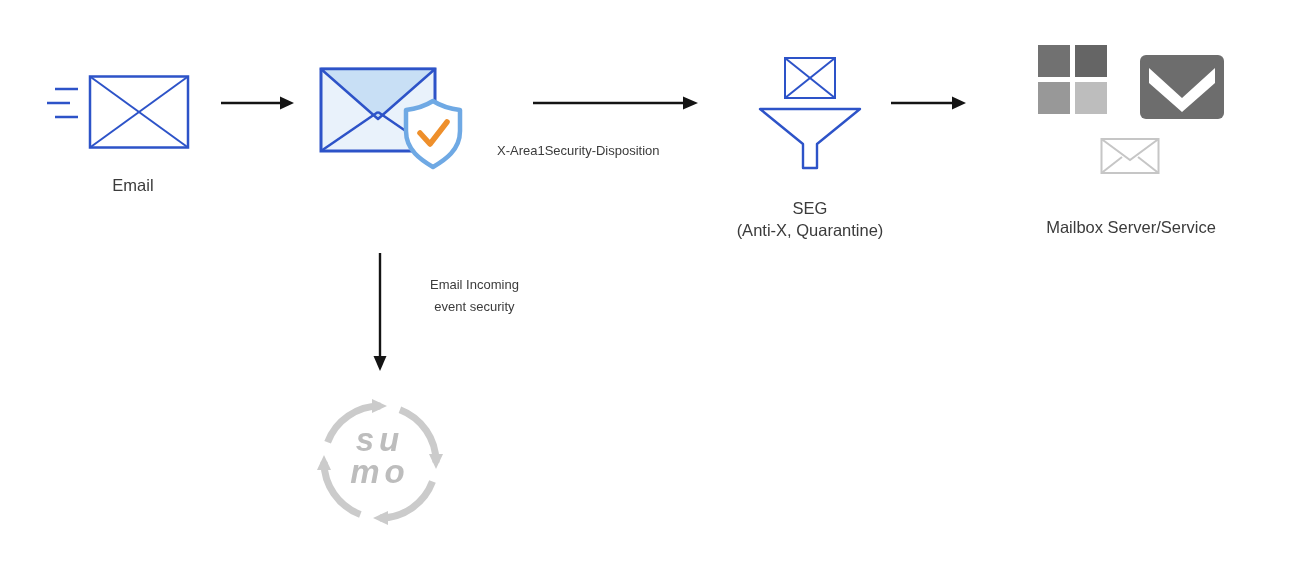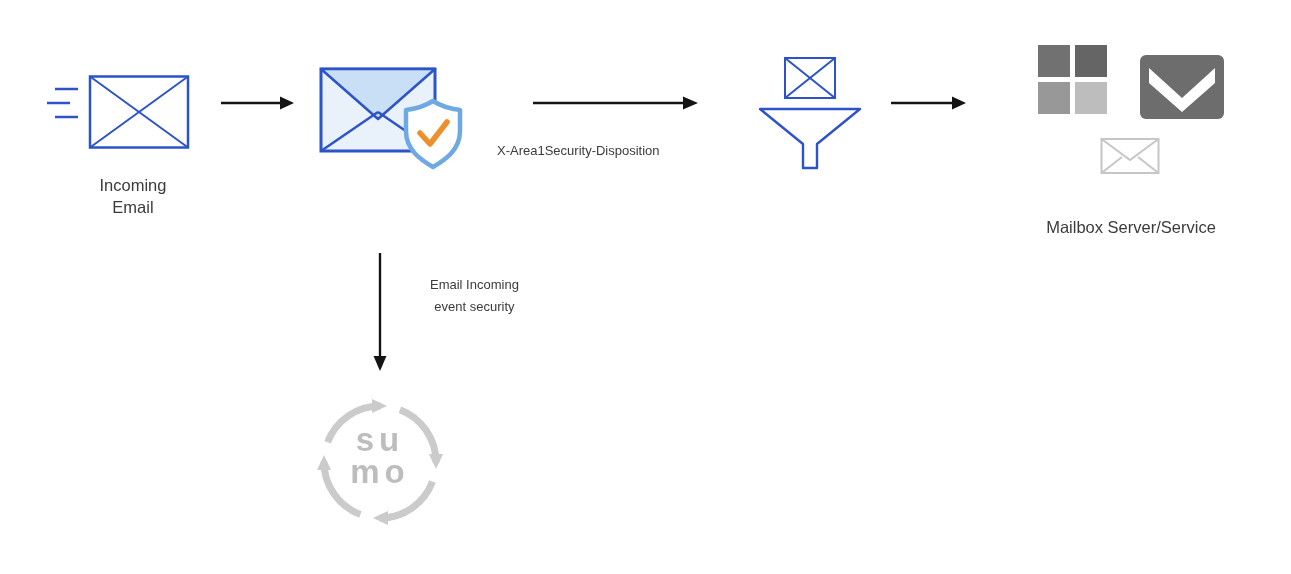--- a/index.html
+++ b/index.html
@@ -32,21 +32,20 @@
     <g stroke="#2d53c8" stroke-width="2.5" fill="none">
       <line x1="10" y1="15" x2="33" y2="15"></line>
       <line x1="2" y1="29" x2="25" y2="29"></line>
       <line x1="10" y1="43" x2="33" y2="43"></line>
       <rect x="45" y="2.5" width="98" height="71" fill="#ffffff"></rect>
       <line x1="45" y1="2.5" x2="143" y2="73.5" stroke-width="2"></line>
       <line x1="143" y1="2.5" x2="45" y2="73.5" stroke-width="2"></line>
     </g>
   </svg>
   <div class="abs label" style="left:58px; top:174px; width:150px;">
-    <span class="blk">Incoming</span>
     <span class="blk">Email</span>
   </div>
 
   <svg class="abs" style="left:221px; top:94px;" width="74" height="18" viewBox="0 0 74 18">
     <line x1="0" y1="9" x2="60" y2="9" stroke="#141414" stroke-width="2.4"></line>
     <polygon points="59,2.5 73,9 59,15.5" fill="#141414"></polygon>
   </svg>
 
   <svg class="abs" style="left:318px; top:64px;" width="150" height="112" viewBox="0 0 150 112">
     <rect x="3" y="5" width="114" height="82" fill="#e9f2fb" stroke="#2d53c8" stroke-width="3"></rect>
@@ -68,20 +67,24 @@
   <div class="abs label-left nowrap" style="left:497px; top:140px;">X-Area1Security-Disposition</div>
 
   <svg class="abs" style="left:757px; top:56px;" width="106" height="116" viewBox="0 0 106 116">
     <path d="M3 53 L103 53 L60 88 L60 112 L46 112 L46 88 Z" fill="#ffffff" stroke="#2d53c8" stroke-width="2.4" stroke-linejoin="round"></path>
     <g stroke="#2d53c8" stroke-width="2" fill="none">
       <rect x="28" y="2" width="50" height="40" fill="#ffffff"></rect>
       <line x1="28" y1="2" x2="78" y2="42"></line>
       <line x1="78" y1="2" x2="28" y2="42"></line>
     </g>
   </svg>
+  <div class="abs label" style="left:728px; top:197px; width:164px;">
+    <span class="blk">SEG</span>
+    <span class="blk nowrap">(Anti-X, Quarantine)</span>
+  </div>
 
   <svg class="abs" style="left:891px; top:94px;" width="76" height="18" viewBox="0 0 76 18">
     <line x1="0" y1="9" x2="62" y2="9" stroke="#141414" stroke-width="2.4"></line>
     <polygon points="61,2.5 75,9 61,15.5" fill="#141414"></polygon>
   </svg>
 
   <svg class="abs" style="left:1038px; top:45px;" width="70" height="70" viewBox="0 0 70 70">
     <rect x="0" y="0" width="32" height="32" fill="#717171"></rect>
     <rect x="37" y="0" width="32" height="32" fill="#656565"></rect>
     <rect x="0" y="37" width="32" height="32" fill="#989898"></rect>
@@ -103,21 +106,21 @@
 
   <svg class="abs" style="left:370px; top:253px;" width="20" height="120" viewBox="0 0 20 120">
     <line x1="10" y1="0" x2="10" y2="104" stroke="#141414" stroke-width="2.4"></line>
     <polygon points="3.5,103 10,118 16.5,103" fill="#141414"></polygon>
   </svg>
   <div class="abs label-left" style="left:430px; top:274px;">
     <span class="blk nowrap">Email Incoming</span>
     <span class="blk nowrap">event security</span>
   </div>
 
-  <div class="abs" style="left:308px; top:390px; width:144px; height:144px;">
+  <div class="abs" style="left:308px; top:390px; width:144px; height:144px;font-style:italic;">
     <svg width="144" height="144" viewBox="0 0 144 144">
       <g transform="rotate(20.4 72 72)">
         <circle cx="72" cy="72" r="56" fill="none" stroke="#cbcbcb" stroke-width="7" stroke-dasharray="68 19.97"></circle>
       </g>
       <g fill="#cbcbcb">
         <polygon points="121,64 135,64 128,79" transform="rotate(0 72 72)"></polygon>
         <polygon points="121,64 135,64 128,79" transform="rotate(90 72 72)"></polygon>
         <polygon points="121,64 135,64 128,79" transform="rotate(180 72 72)"></polygon>
         <polygon points="121,64 135,64 128,79" transform="rotate(270 72 72)"></polygon>
       </g>

